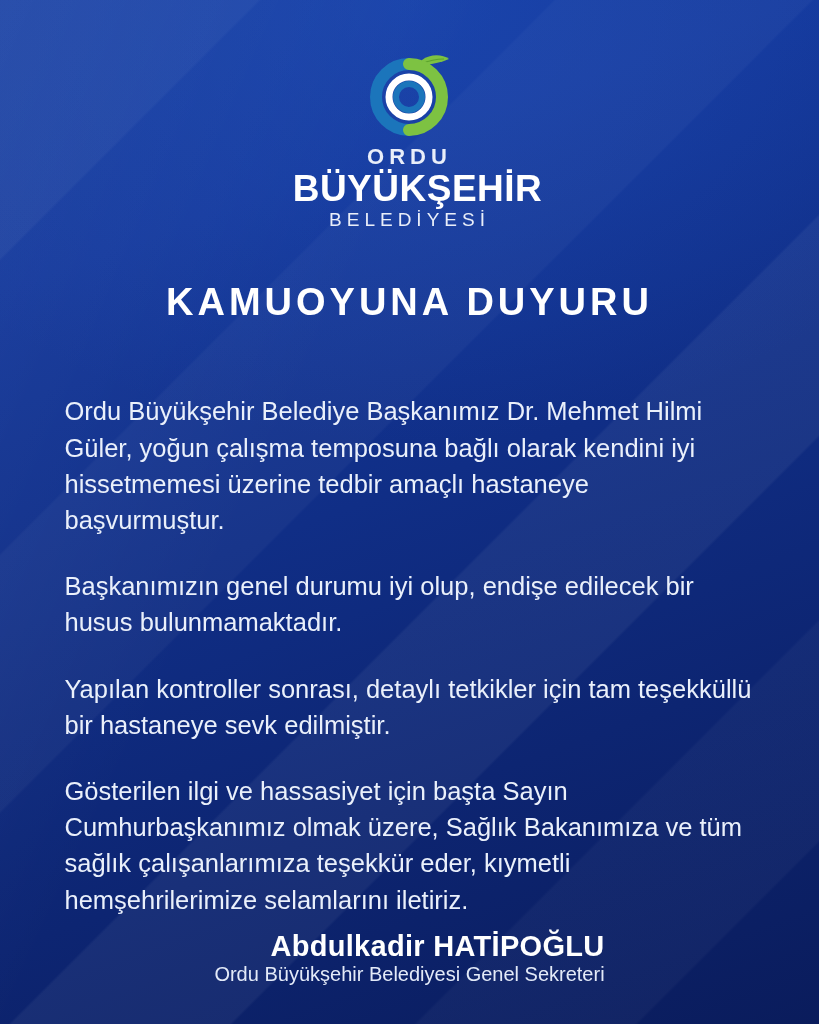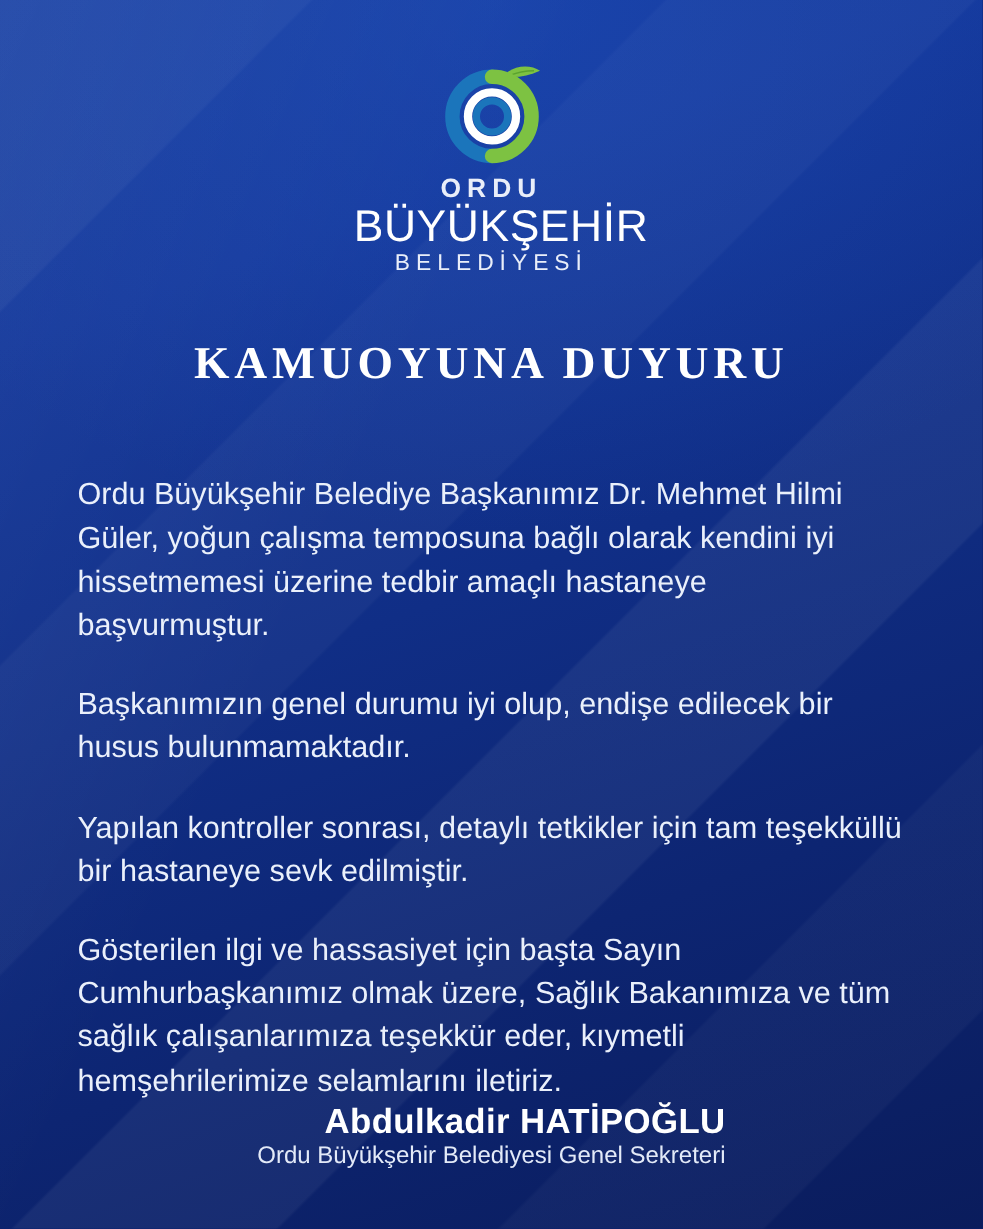--- a/index.html
+++ b/index.html
@@ -60,21 +60,21 @@
     line-height: 1;
   }
   .logo-line1 {
     font-size: 22px;
     font-weight: bold;
     letter-spacing: 5px;
     color: #e9eef9;
   }
   .logo-line2 {
     font-size: 37px;
-    font-weight: normal;
+    font-weight: bold;
     letter-spacing: 0.5px;
     margin-top: 2px;
     color: #ffffff;
     margin-left: 16px;
   }
   .logo-line3 {
     font-size: 19px;
     font-weight: normal;
     letter-spacing: 5px;
     margin-top: 3px;
@@ -82,37 +82,36 @@
   }
 
   
   .headline {
     margin-top: 52px;
     font-size: 38px;
     font-weight: bold;
     letter-spacing: 4px;
     color: #ffffff;
     text-align: right;
-    font-family: Liberation Serif, serif;
   }
 
   
   .body-block {
     margin-top: 44px;
     width: 690px;
     text-align: left;
   }
   .body-par {
     color: #eaf0fb;
     font-size: 25.5px;
     line-height: 1.42;
     margin: 0 0 30px 0;
     font-weight: 300;
   }
-  .body-par:last-child { margin-bottom: 0; }
+  .body-par:last-child { margin-bottom: 12px; }
 
   
   .signature {
     margin-top: auto;
     margin-bottom: 58px;
     text-align: right;
   }
   .sign-name {
     font-size: 29px;
     font-weight: bold;

